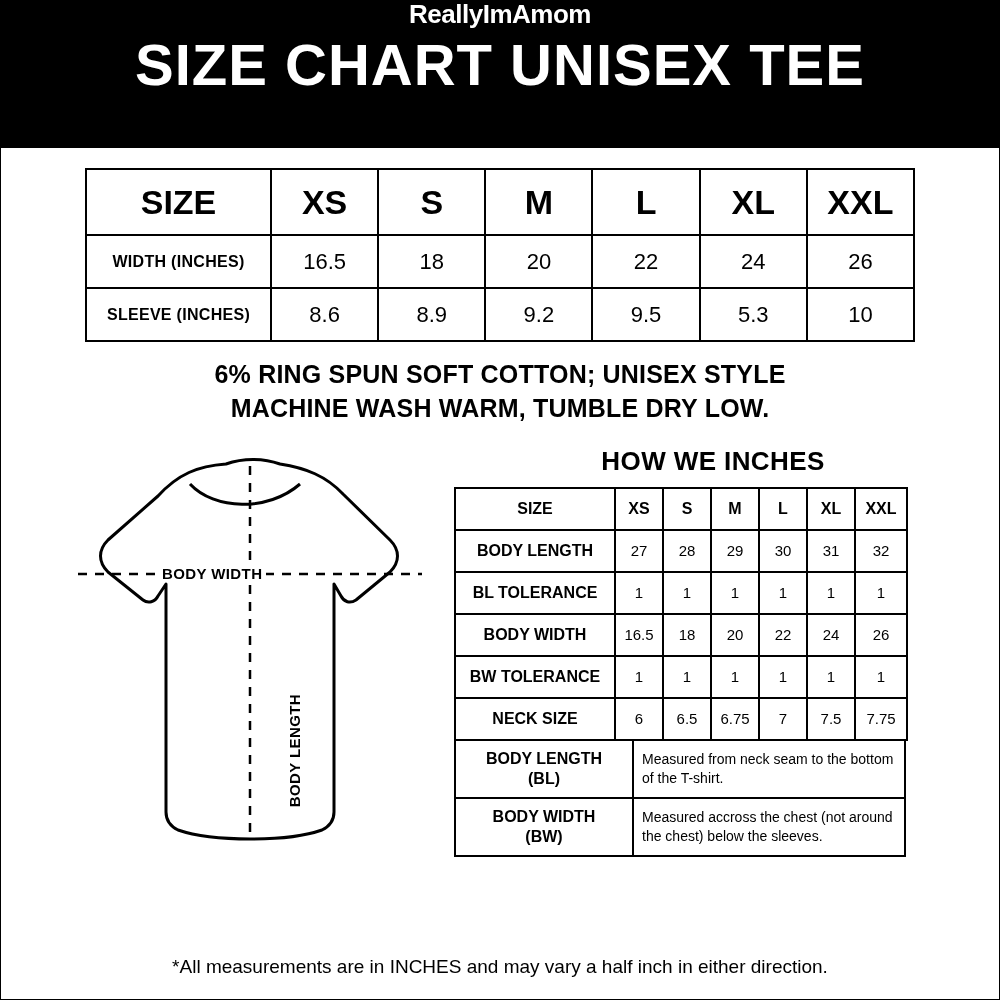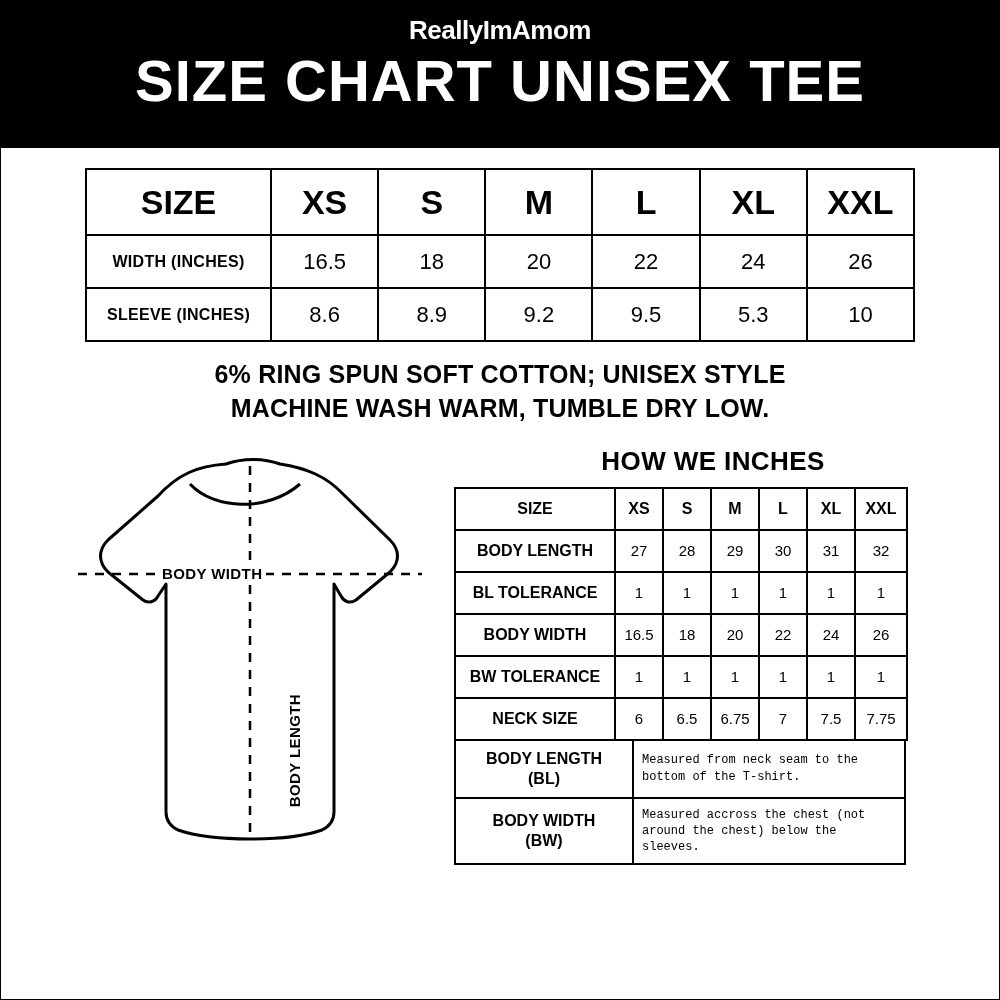--- a/index.html
+++ b/index.html
@@ -25,21 +25,21 @@
   .header {
     background: #000000;
     color: #ffffff;
     width: 1000px;
     height: 148px;
     box-sizing: border-box;
     display: flex;
     flex-direction: column;
     align-items: center;
     justify-content: flex-start;
-    padding-top: 16px;
+    padding-top: 0;
   }
   .brand {
     font-size: 26px;
     font-weight: bold;
     letter-spacing: -0.5px;
     line-height: 1.1;
   }
   .main-title {
     font-size: 58px;
     font-weight: bold;
@@ -154,24 +154,23 @@
     padding: 8px 8px;
   }
   td.legend-name {
     width: 160px;
     text-align: center;
     font-weight: bold;
     font-size: 16px;
     line-height: 1.25;
   }
   td.legend-desc {
-    font-size: 12px;
+    font-size: 14px;
     line-height: 1.35;
     padding-left: 10px;
-    font-family: Liberation Mono, monospace;
   }
 
   
   .shirt-svg {
     display: block;
     margin: 4px auto 0 auto;
   }
   .label-body-width {
     position: absolute;
     left: 130px;
@@ -379,13 +378,14 @@
               <span>BODY WIDTH</span><br>
               <span>(BW)</span>
             </td>
             <td class="legend-desc">Measured accross the chest (not around the chest) below the sleeves.</td>
           </tr>
         </tbody>
       </table>
     </div>
   </div>
 
+  <div class="footnote">*All measurements are in INCHES and may vary a half inch in either direction.</div>
 </div>
 
 </body></html>

